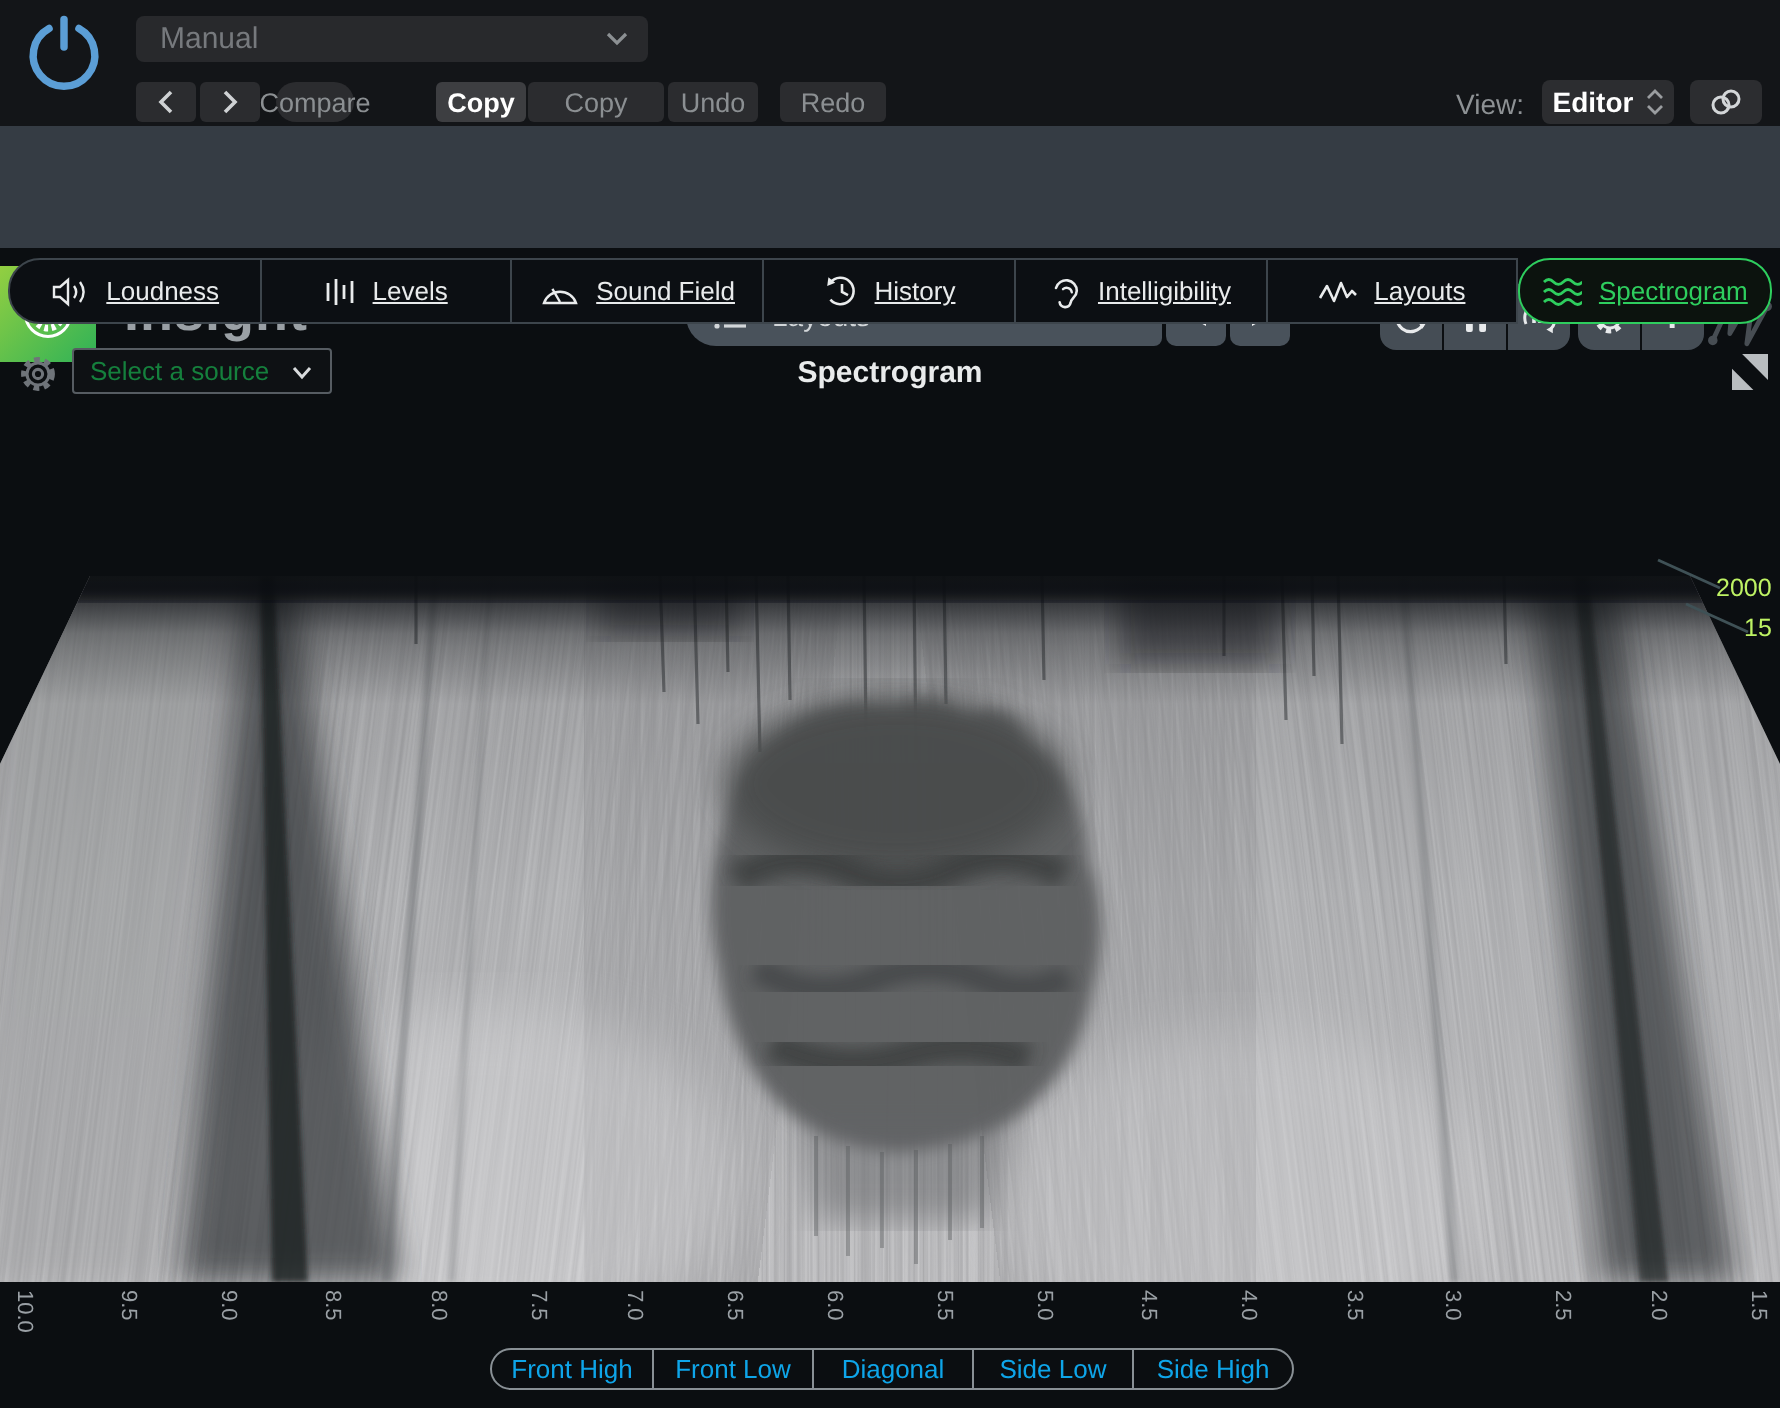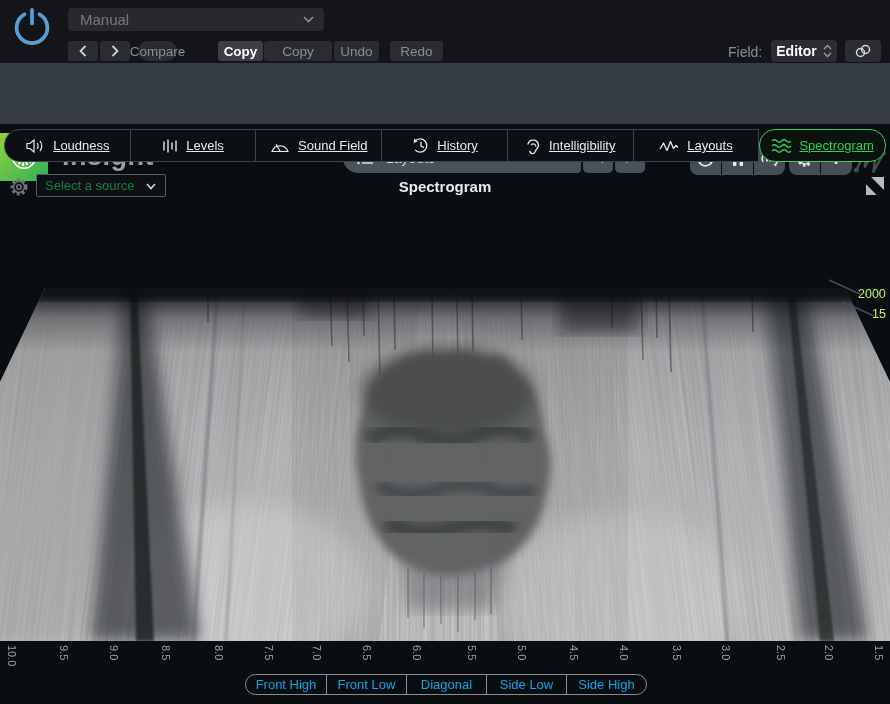--- a/index.html
+++ b/index.html
@@ -106,21 +106,21 @@
       <svg width="8" height="12" viewBox="0 0 8 12">
           <polyline points="1.5,1 6.5,6 1.5,11" fill="none" stroke="#cfd2d4" stroke-width="1.8"></polyline>
         </svg>
     </div>
     <div class="tbtn" style="left:138px;width:39px;border-radius:10px;">Compare</div>
     <div class="tbtn lit" style="left:218px;width:45px;">Copy</div>
     <div class="tbtn" style="left:264px;width:68px;">Copy</div>
     <div class="tbtn" style="left:334px;width:45px;">Undo</div>
     <div class="tbtn" style="left:390px;width:53px;">Redo</div>
 
-    <span class="view-label">Field:</span>
+    <span class="view-label">View:</span>
     <div class="view-select">
       <span>Editor</span>
       <svg width="9" height="14" viewBox="0 0 9 14">
         <polyline points="1,5 4.5,1.5 8,5" fill="none" stroke="#9a9da0" stroke-width="1.4"></polyline>
         <polyline points="1,9 4.5,12.5 8,9" fill="none" stroke="#9a9da0" stroke-width="1.4"></polyline>
       </svg>
     </div>
     <div class="link-btn">
       <svg width="20" height="16" viewBox="0 0 20 16">
         <circle cx="7.5" cy="9.5" r="4" fill="none" stroke="#d3d6d8" stroke-width="1.5"></circle>

